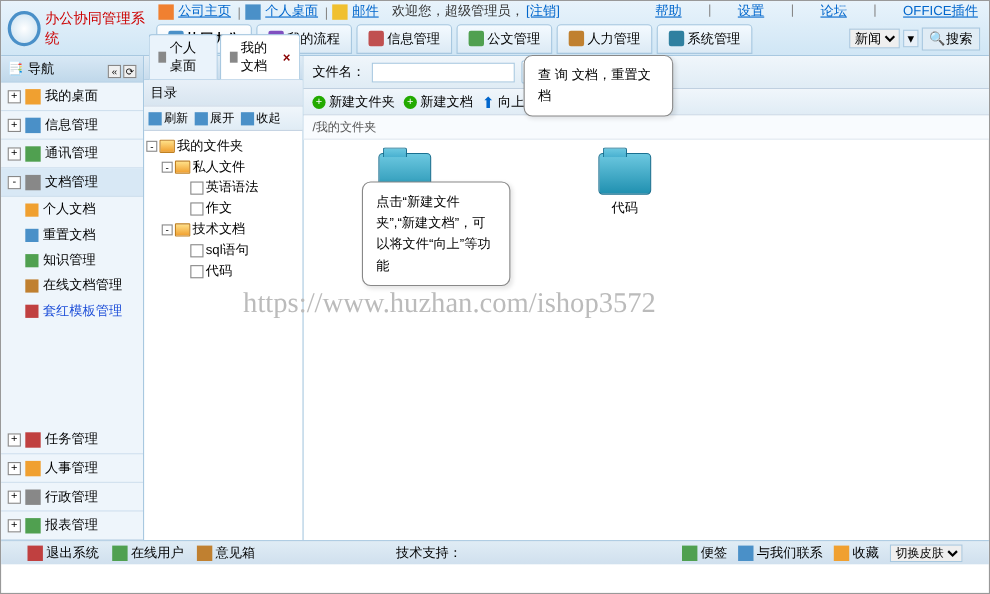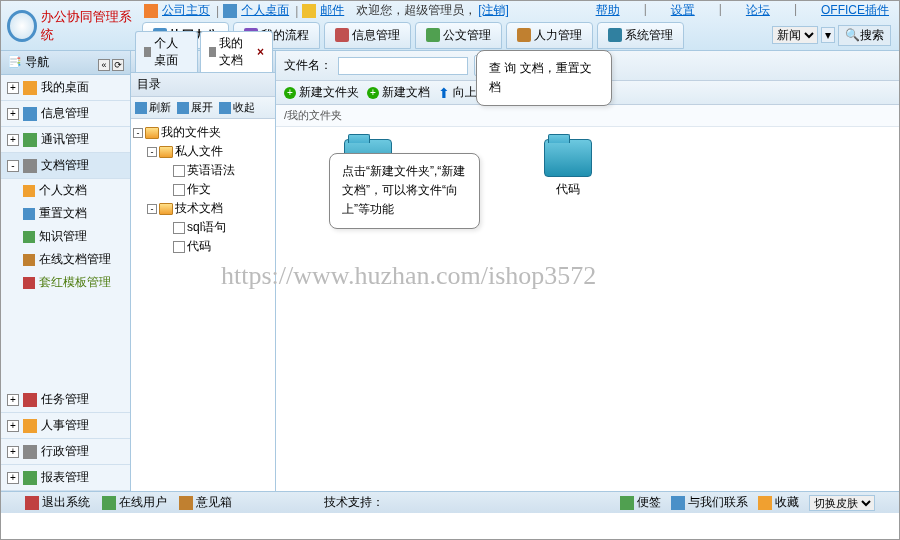--- a/index.html
+++ b/index.html
@@ -26,21 +26,21 @@
 .sidebar{width:130px;background:#eef5fb;border-right:1px solid #a8c8e0;display:flex;flex-direction:column}
 .nav-head{background:linear-gradient(#d8e8f5,#c0d8ea);padding:3px 6px;border-bottom:1px solid #a8c8e0;display:flex;align-items:flex-end;justify-content:space-between}
 .nav-head .ctrls{display:flex;gap:2px}
 .nav-head .ctrls span{width:12px;height:12px;border:1px solid #888;background:#f0f0f0;font-size:9px;text-align:center;line-height:10px;cursor:pointer}
 .nav-item{padding:4px 6px;border-bottom:1px solid #d0e0ee;cursor:pointer;display:flex;align-items:center;gap:4px}
 .nav-item.sel{background:#d8e8f5}
 .nav-item .exp{width:12px;height:12px;border:1px solid #888;background:#fff;font-size:10px;text-align:center;line-height:10px}
 .nav-item .ico{width:14px;height:14px;background:#f0a030;display:inline-block}
 .nav-sub{padding:3px 6px 3px 22px;cursor:pointer;display:flex;align-items:center;gap:4px}
 .nav-sub .ico{width:12px;height:12px;background:#f0a030}
-.nav-sub.red{color:#4d7c0f}
+.nav-sub.red{color:#1d4ed8}
 .spacer{flex:1}
 .tree-panel{width:145px;border-right:1px solid #a8c8e0;display:flex;flex-direction:column}
 .inner-tabs{height:22px;background:linear-gradient(#e0ecf5,#c8dced);display:flex;align-items:end;padding-left:4px;border-bottom:1px solid #a8c8e0}
 .inner-tab{padding:3px 8px;border:1px solid #a8c8e0;border-bottom:none;border-radius:3px 3px 0 0;background:#eaf3fb;margin-right:2px;cursor:pointer;display:flex;align-items:center;gap:3px;font-size:11px}
 .inner-tab.active{background:#fff}
 .inner-tab .ico{width:10px;height:10px;background:#888}
 .inner-tab .x{color:#800;font-weight:bold;margin-left:3px}
 .tree-head{background:linear-gradient(#e8f0f8,#d8e5f0);padding:3px 6px;border-bottom:1px solid #c0d0e0;font-weight:normal}
 .tree-toolbar{background:linear-gradient(#f0f6fb,#e0ecf5);padding:3px 4px;border-bottom:1px solid #c0d0e0;display:flex;gap:6px}
 .tree-toolbar span{cursor:pointer;display:flex;align-items:center;gap:2px;font-size:11px}
@@ -59,21 +59,21 @@
 .tb-btn{display:flex;align-items:center;gap:3px;cursor:pointer;font-size:11px}
 .tb-btn .plus{width:12px;height:12px;background:#2a0;color:#fff;border-radius:50%;font-size:10px;text-align:center;line-height:12px}
 .tb-btn .arr{color:#06c;font-size:14px}
 .breadcrumb{padding:3px 8px;background:#f8fbfe;border-bottom:1px solid #e0e8f0;font-size:11px;color:#555}
 .file-area{flex:1;padding:12px;display:flex;gap:60px;align-items:flex-start;position:relative}
 .file-item{display:flex;flex-direction:column;align-items:center;gap:4px;cursor:pointer;width:60px}
 .folder-icon{width:48px;height:38px;background:linear-gradient(#6cc8e0,#2090b0);border-radius:4px;position:relative;border:1px solid #1a7090}
 .folder-icon::before{content:"";position:absolute;top:-6px;left:3px;width:20px;height:8px;background:linear-gradient(#6cc8e0,#48b0d0);border-radius:2px 2px 0 0;border:1px solid #1a7090;border-bottom:none}
 .callout{position:absolute;background:#fff;border:1px solid #888;border-radius:8px;padding:8px 12px;font-size:12px;line-height:1.6;box-shadow:2px 2px 4px rgba(0,0,0,.1);z-index:10}
 .callout.c1{top:49px;left:475px;width:136px}
-.callout.c2{top:152px;left:328px;width:151px}
+.callout.c2{top:164px;left:328px;width:135px}
 .watermark{position:absolute;top:260px;left:220px;font-size:26px;color:#bbb;font-family:serif;z-index:5;pointer-events:none}
 .footer{height:22px;background:linear-gradient(#e0ecf5,#d0e0ee);border-top:1px solid #a8c8e0;display:flex;align-items:center;padding:0 24px;gap:12px}
 .footer-item{display:flex;align-items:center;gap:3px;cursor:pointer;font-size:11px}
 .footer-item .ico{width:14px;height:14px;background:#c04040}
 .footer .right{margin-left:auto;display:flex;gap:10px;align-items:center}
 .footer select{border:1px solid #a8c8e0;font-size:11px;height:16px}
 </style>
 </head>
 <body>
 
@@ -324,21 +324,21 @@
       <span>退出系统</span>
     </span>
   <span class="footer-item">
       <span class="ico" style="background:#50a050"></span>
       <span>在线用户</span>
     </span>
   <span class="footer-item">
       <span class="ico" style="background:#c08030"></span>
       <span>意见箱</span>
     </span>
-  <span style="margin-left:80px">技术支持：</span>
+  <span style="margin-left:116px">技术支持：</span>
   <div class="right">
     <span class="footer-item">
         <span class="ico" style="background:#50a050"></span>
         <span>便签</span>
       </span>
     <span class="footer-item">
         <span class="ico" style="background:#4a90c8"></span>
         <span>与我们联系</span>
       </span>
     <span class="footer-item">

